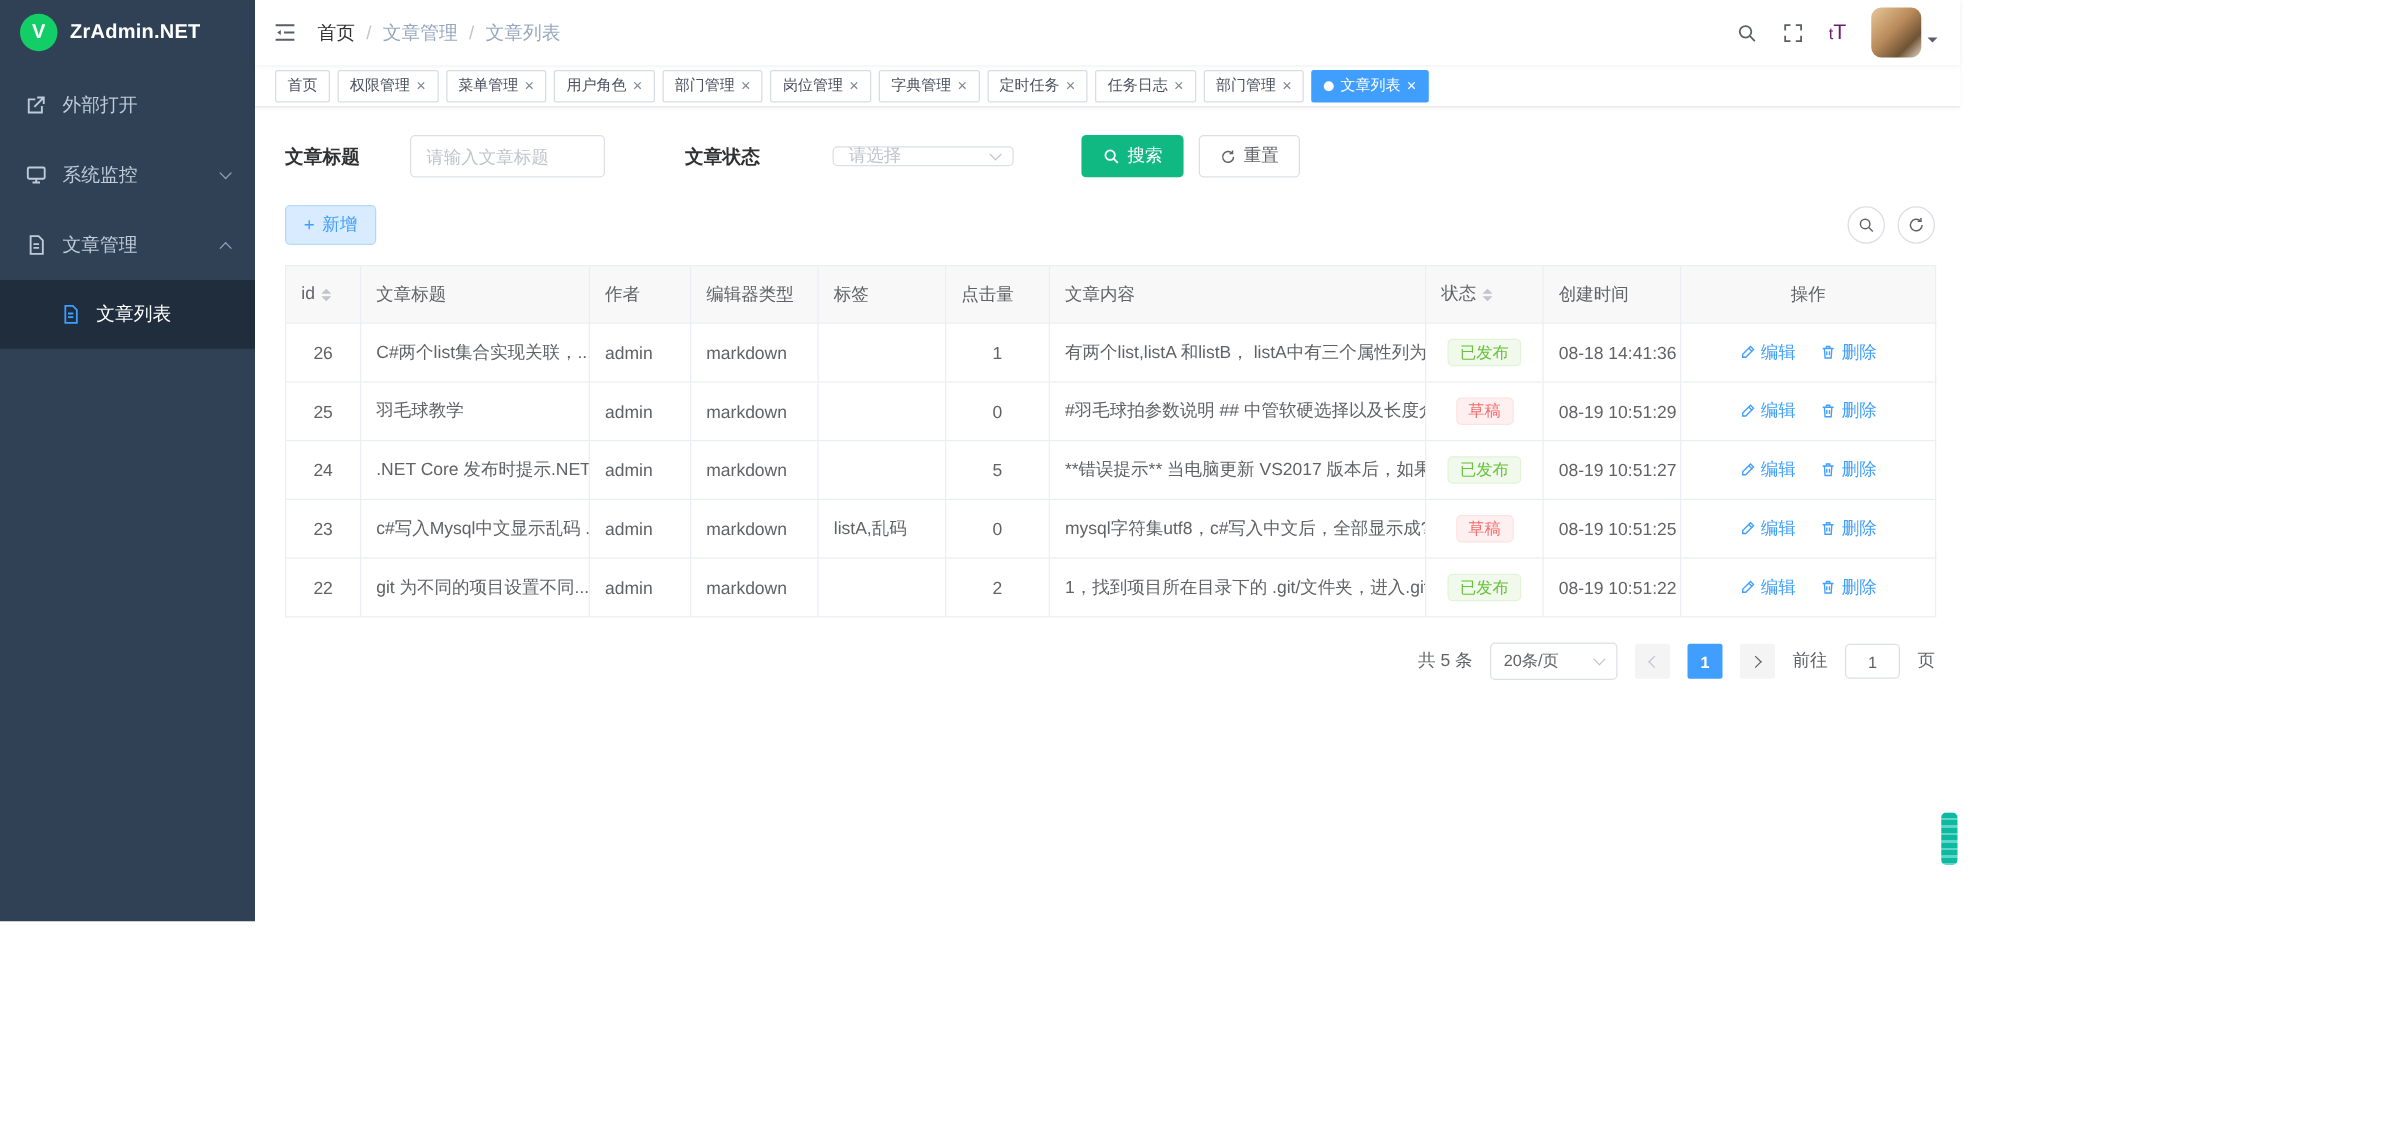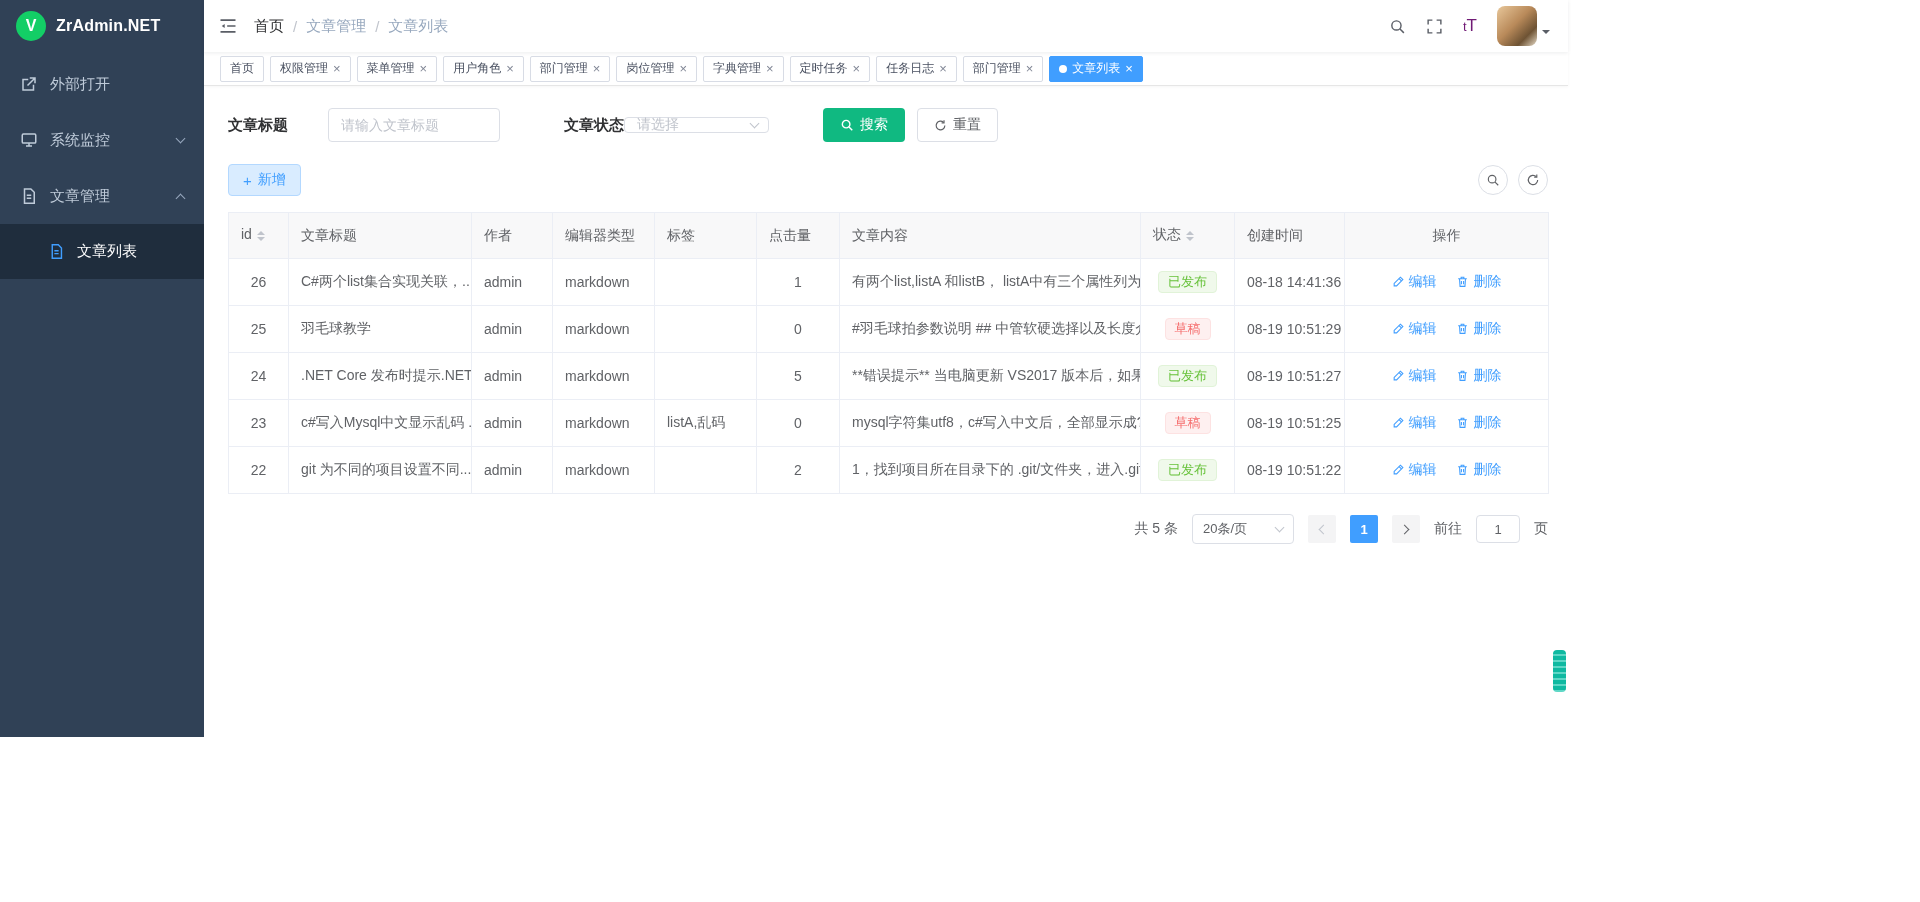--- a/index.html
+++ b/index.html
@@ -44,23 +44,23 @@
   .tag .tclose { font-size:13px; line-height:1; color:#808695; }
   .tag.active { background:#409eff; border-color:#409eff; color:#fff; }
   .tag.active .tclose { color:#fff; }
   .tag .dot { width:8px; height:8px; border-radius:50%; background:#fff; }
 
   
   .content { flex:1; padding:22px 20px 0 24px; background:#fff; min-width:0; }
 
   .filter-bar { display:flex; align-items:center; margin-bottom:22px; }
   .f-label { font-weight:bold; font-size:15px; color:#303133; }
-  .f-input { width:172px; height:34px; border:1px solid #dcdfe6; border-radius:4px; padding:0 12px; font-size:14px; color:#606266; outline:none; margin-left:40px; font-family:inherit; }
+  .f-input { width:156px; height:34px; border:1px solid #dcdfe6; border-radius:4px; padding:0 12px; font-size:14px; color:#606266; outline:none; margin-left:40px; font-family:inherit; }
   .f-input::placeholder { color:#c0c4cc; }
-  .f-select { width:145px; height:16px; border:1px solid #dcdfe6; border-radius:4px; padding:0 10px 0 12px; display:flex; align-items:center; justify-content:space-between; color:#c0c4cc; cursor:pointer; }
+  .f-select { width:145px; height:16px; border:1px solid #dcdfe6; border-radius:4px; padding:0 10px 0 12px; display:flex; align-items:center; justify-content:space-between; color:#c0c4cc; cursor:pointer; margin-left:58px; }
   .sel-chev { width:7px; height:7px; border-right:1.4px solid #c0c4cc; border-bottom:1.4px solid #c0c4cc; transform:rotate(45deg); margin-top:-3px; }
   .lbl2 { margin-left:64px; }
   .btn { display:inline-flex; align-items:center; gap:6px; height:34px; padding:0 16px; border-radius:4px; border:1px solid transparent; font-size:14px; cursor:pointer; font-family:inherit; }
   .btn-search { background:#10b981; color:#fff; margin-left:54px; }
   .btn-reset { background:#fff; color:#606266; border-color:#dcdfe6; margin-left:12px; }
   .btn-add { background:#d9ecff; color:#409eff; border-color:#b3d8ff; padding:0 14px; height:32px; }
   .plus-g { font-size:15px; line-height:1; }
 
   .toolbar { display:flex; align-items:center; margin-bottom:16px; }
   .tool-right { margin-left:auto; display:flex; gap:10px; }

